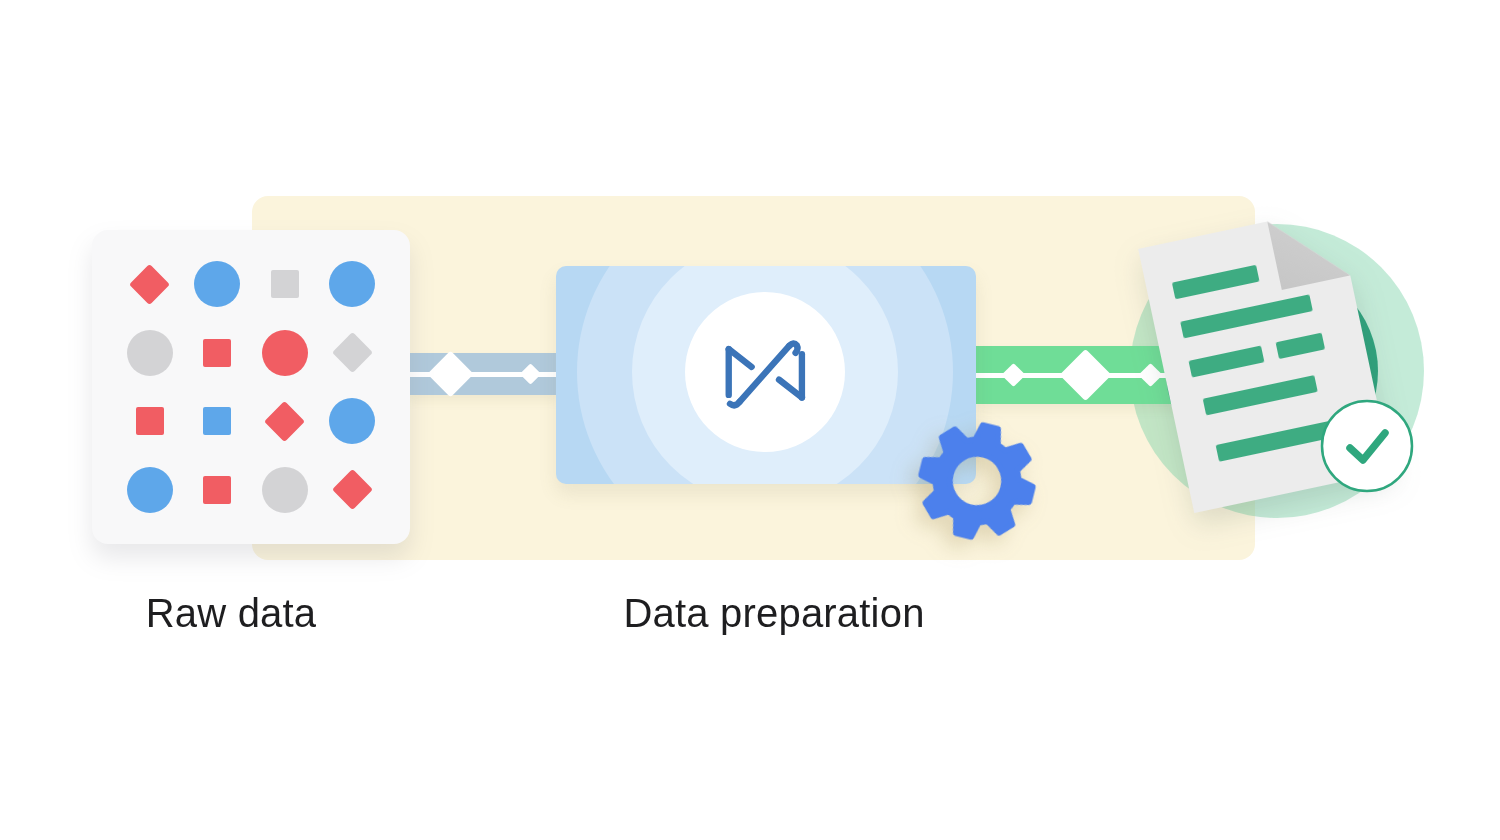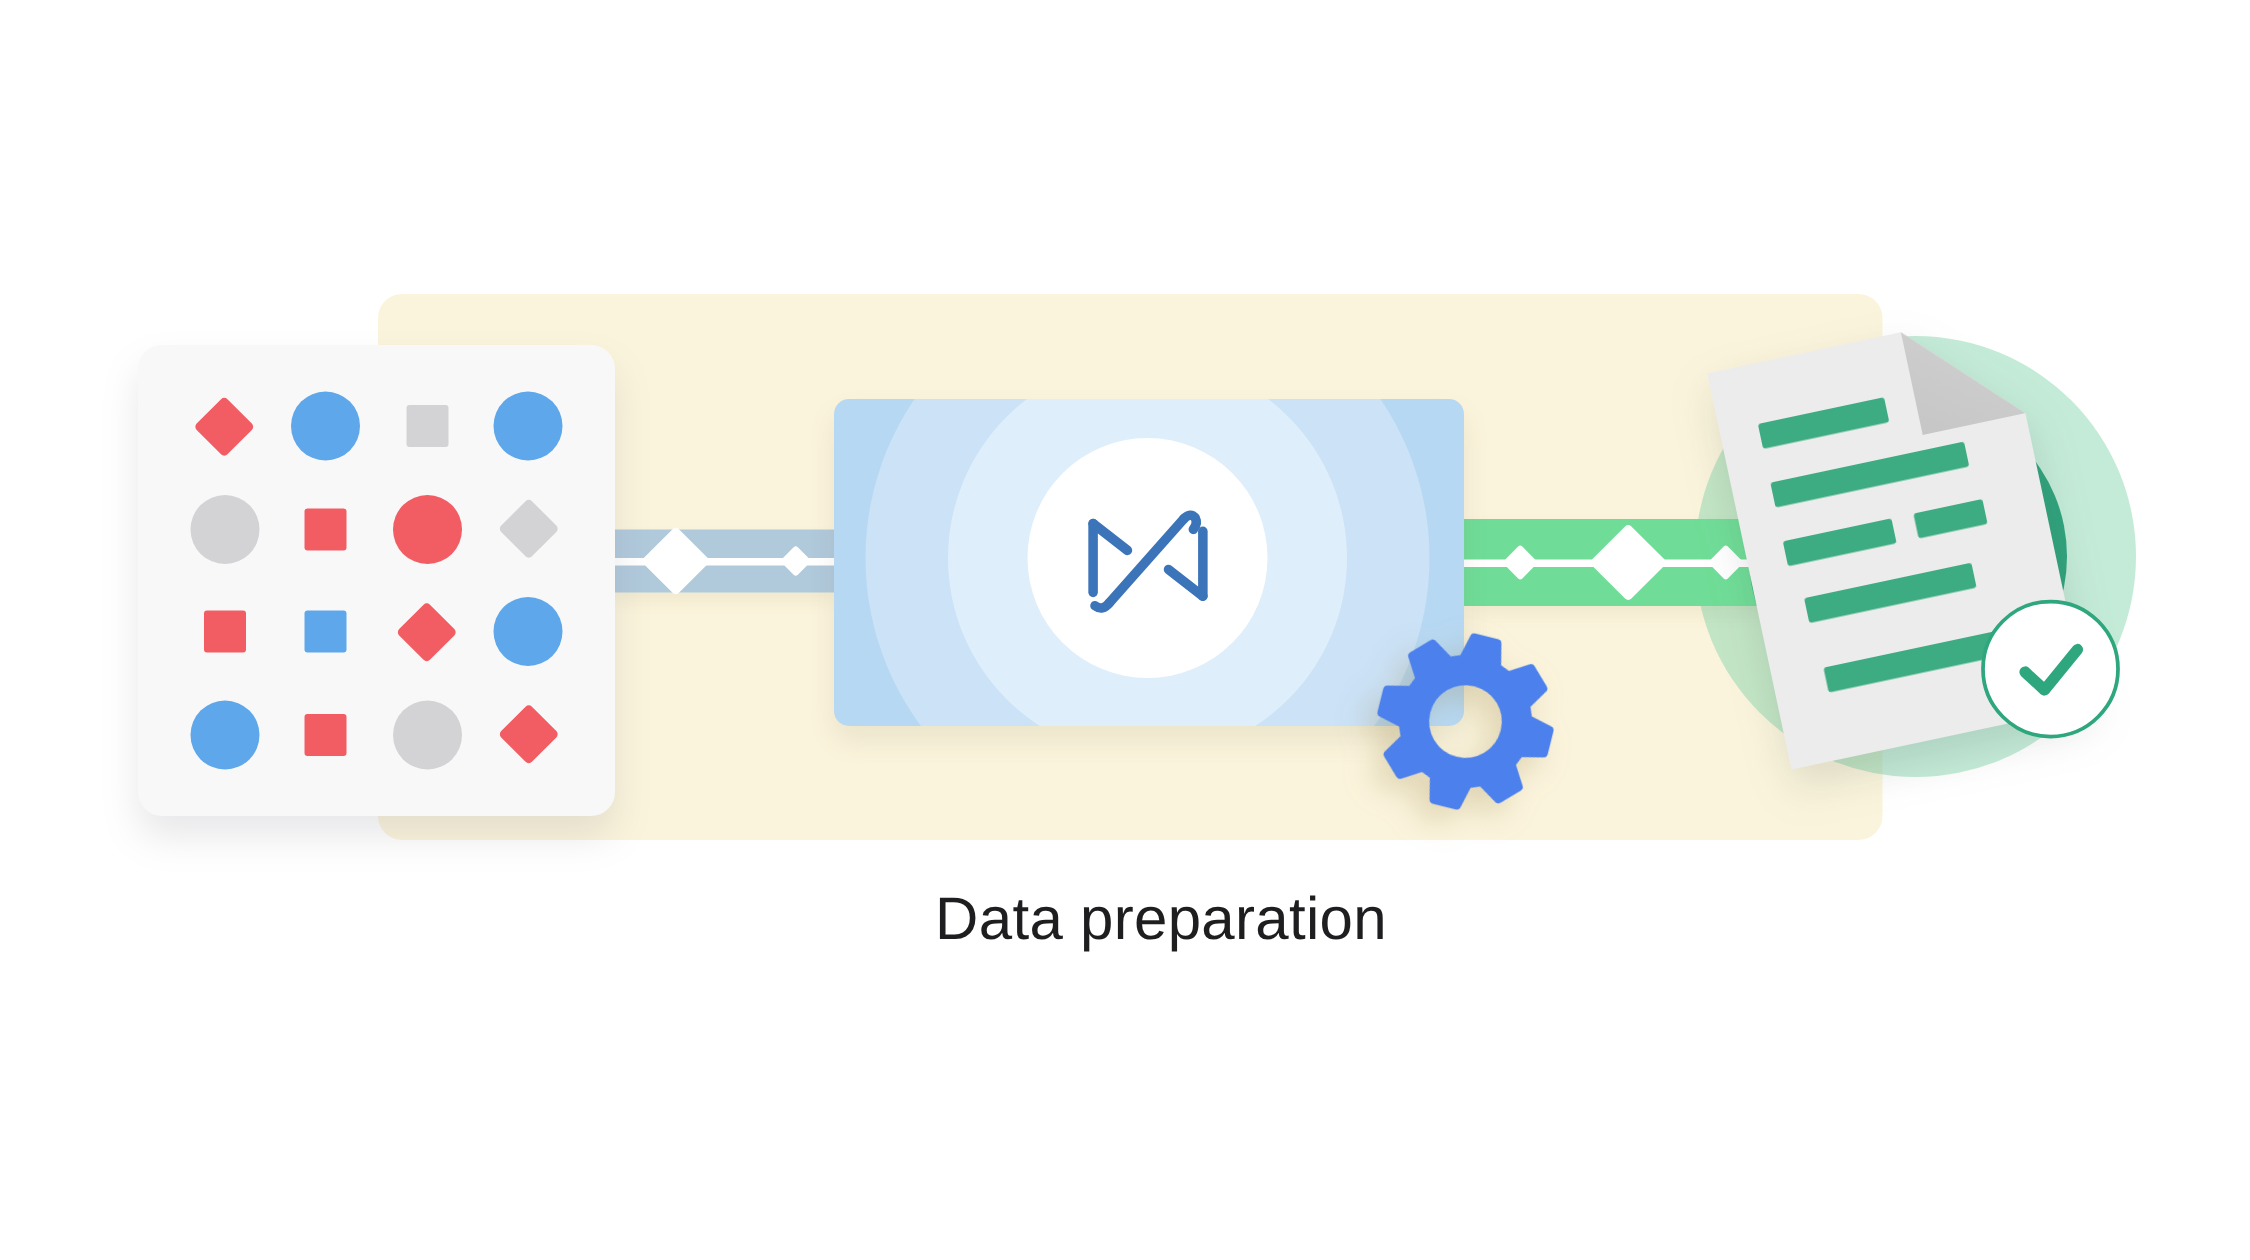--- a/index.html
+++ b/index.html
@@ -189,15 +189,16 @@
         </div>
     </div>
     <div class="doc-fold"></div>
   </div>
 
   <svg class="check-circle" viewBox="0 0 94 94" xmlns="http://www.w3.org/2000/svg">
     <circle cx="47" cy="47" r="45" fill="#ffffff" stroke="var(--check-green,#2FA77E)" stroke-width="2.5"></circle>
     <path d="M30,49 L43,61 L65,34" fill="none" stroke="var(--check-green,#2FA77E)" stroke-width="7.5" stroke-linecap="round" stroke-linejoin="round"></path>
   </svg>
 
+  <div class="stage-label label-raw">Raw data</div>
   <div class="stage-label label-prep">Data preparation</div>
 
 </div>
 
 </body></html>

